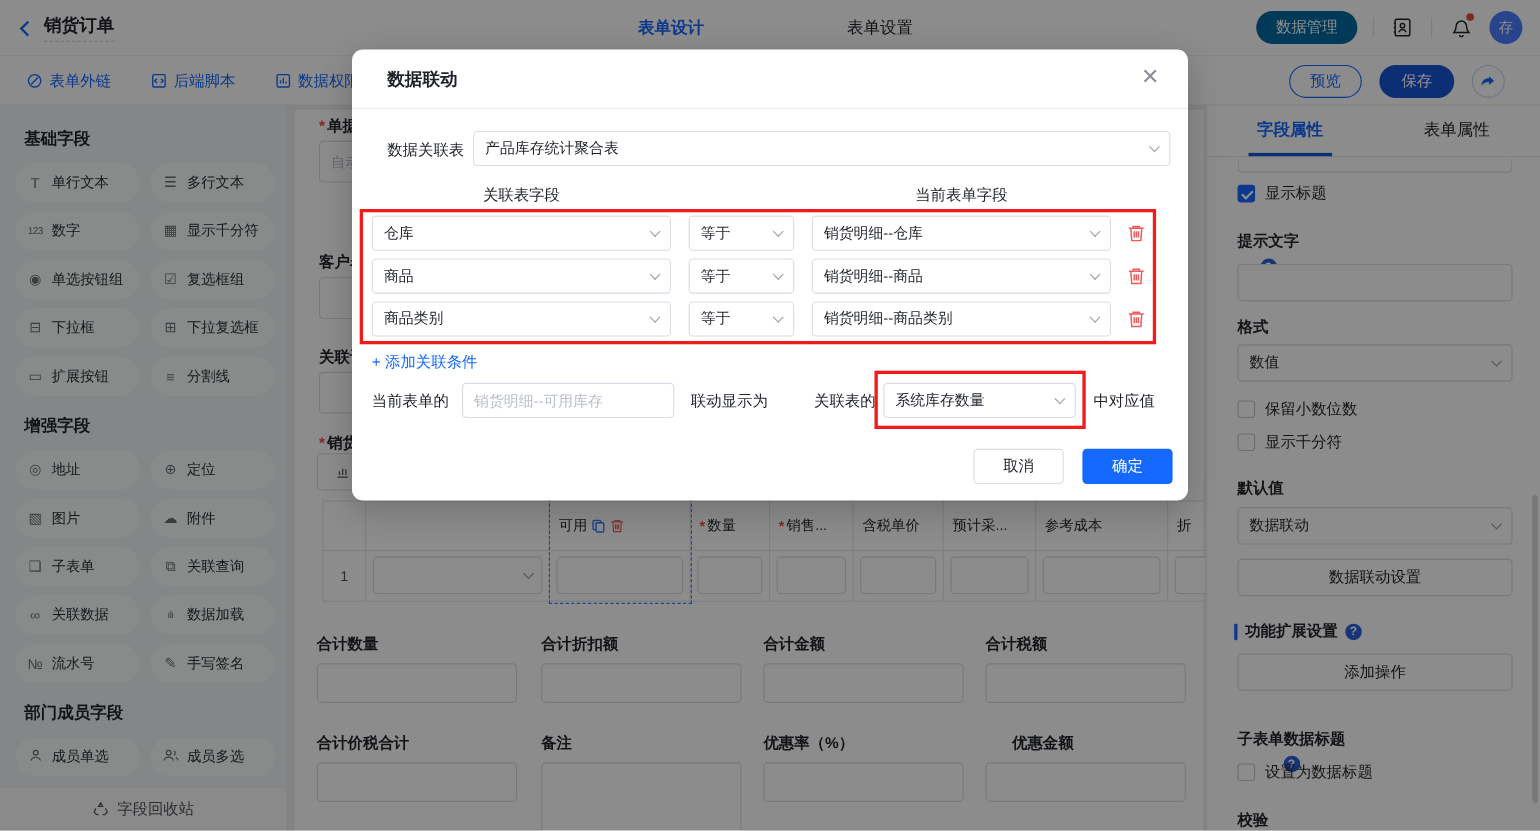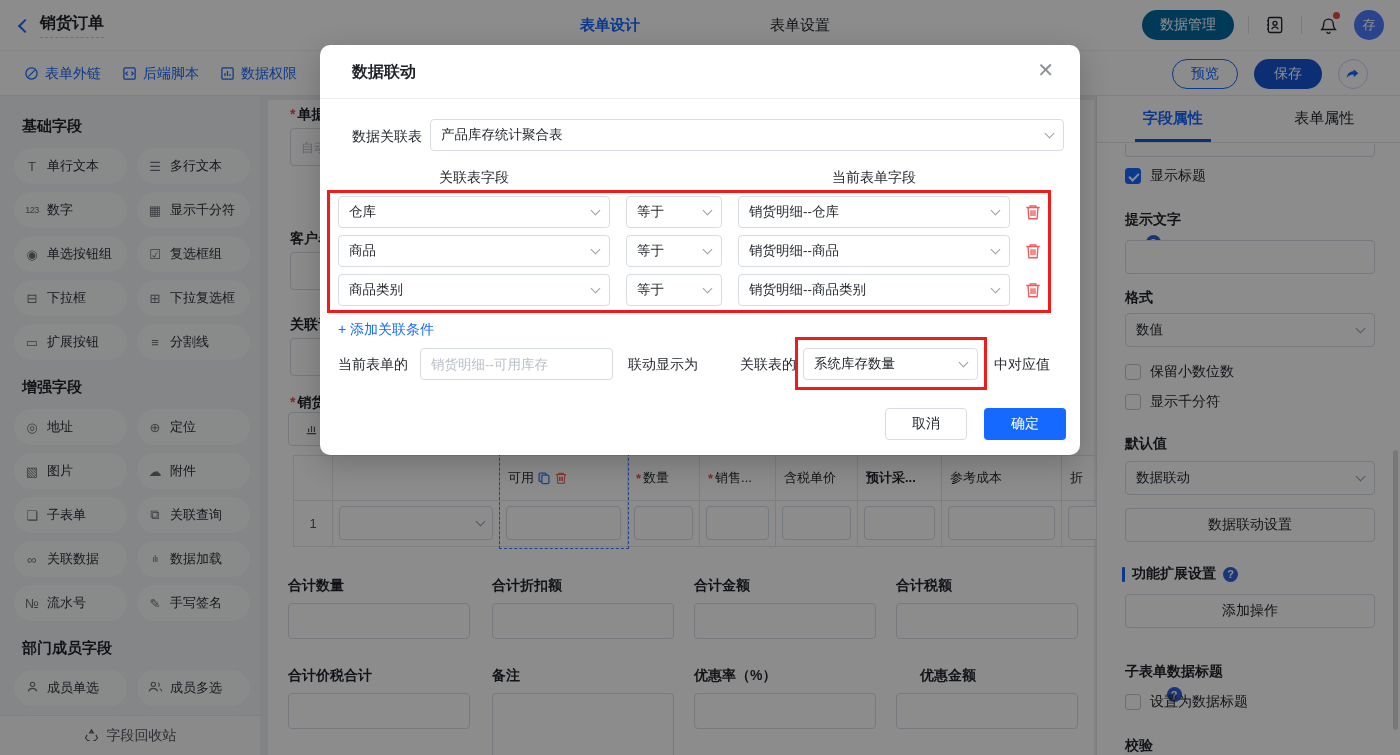--- a/index.html
+++ b/index.html
@@ -18,21 +18,21 @@
   .top-tab { font-size:15px; color:#1f2329; cursor:pointer; }
   .top-tab.active { color:#1669ff; font-weight:600; }
   .top-right { position:absolute; right:16px; top:0; height:50px; display:flex; align-items:center; gap:14px; }
   .btn-green { background:#0369a1; color:#fff; border:none; border-radius:16px; height:30px; padding:0 18px; font-size:14px; cursor:pointer; }
   .v-div { width:1px; height:18px; background:#e0e2e6; }
   .icon-btn { width:24px; height:24px; position:relative; display:flex; align-items:center; justify-content:center; cursor:pointer; }
   .red-dot { position:absolute; right:0px; top:-1px; width:7px; height:7px; border-radius:50%; background:#e34d3f; }
   .avatar { width:30px; height:30px; border-radius:50%; background:#4c7dff; color:#fff; font-size:13px; display:flex; align-items:center; justify-content:center; cursor:pointer; }
   
   .toolbar { position:absolute; left:0; top:50px; width:1400px; height:45px; background:#fff; border-top:1px solid #f2f3f5; box-shadow:0 1px 0 #e8eaec; z-index:1; }
-  .tool-links { position:absolute; left:24px; top:0; height:45px; display:flex; align-items:center; gap:21px;font-family:Liberation Serif, serif; }
+  .tool-links { position:absolute; left:24px; top:0; height:45px; display:flex; align-items:center; gap:36px;font-family:Liberation Serif, serif; }
   .tool-link { color:#1669ff; display:flex; align-items:center; gap:6px; cursor:pointer; font-size:14px; }
   .tool-right { position:absolute; right:32px; top:0; height:45px; display:flex; align-items:center; gap:16px; }
   .btn-preview { height:30px; padding:0 18px; border:1px solid #1669ff; color:#1669ff; background:#fff; border-radius:16px; font-size:14px; cursor:pointer; }
   .btn-save { height:30px; padding:0 20px; border:none; color:#fff; background:#1554d6; border-radius:16px; font-size:14px; cursor:pointer; }
   .share-circle { width:30px; height:30px; border:1px solid #c9d7f8; border-radius:50%; display:flex; align-items:center; justify-content:center; cursor:pointer; }
   
   .sidebar { position:absolute; left:0; top:95px; width:260px; bottom:0; background:#f3f4f6; overflow:hidden; }
   .sidebar-inner { padding:16px 14px 0 14px; }
   .sec-title { font-size:15px; font-weight:700; margin:6px 0 12px 8px; }
   .pill-grid { display:grid; grid-template-columns:113px 113px; gap:8px 10px; margin-bottom:18px; }
@@ -331,21 +331,21 @@
           <span class="req">*</span>
           <span>数量</span>
         </div>
       <div class="st-cell st-head" style="width:76px;">
           <span class="req">*</span>
           <span>销售...</span>
         </div>
       <div class="st-cell st-head" style="width:82px;">
           <span>含税单价</span>
         </div>
-      <div class="st-cell st-head" style="width:84px;font-weight:bold;">
+      <div class="st-cell st-head" style="width:84px;">
           <span>预计采...</span>
         </div>
       <div class="st-cell st-head" style="width:120px;">
           <span>参考成本</span>
         </div>
       <div class="st-cell st-head" style="width:80px;">
           <span>折</span>
         </div>
     </div>
     <div class="st-row">

